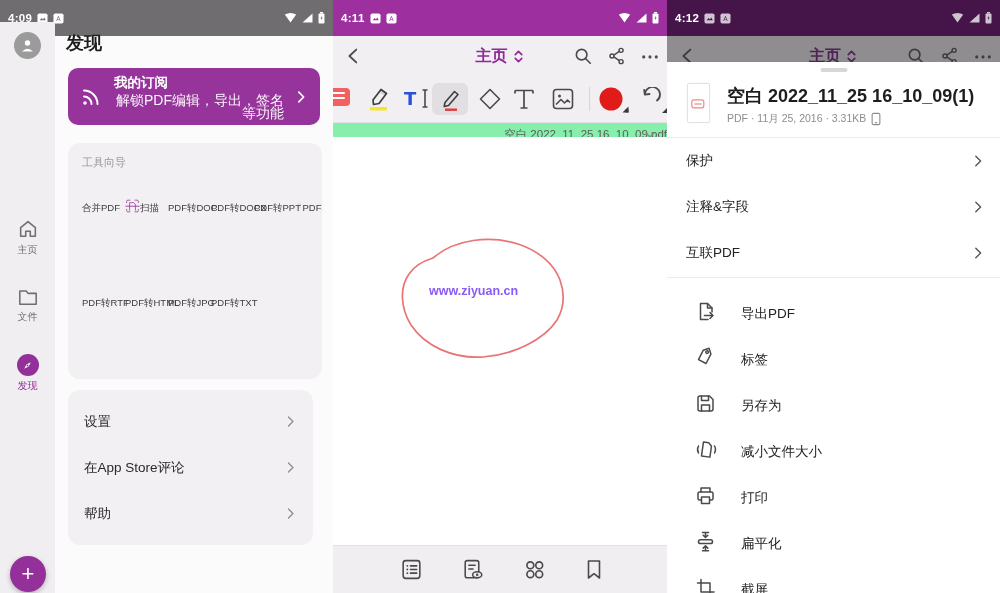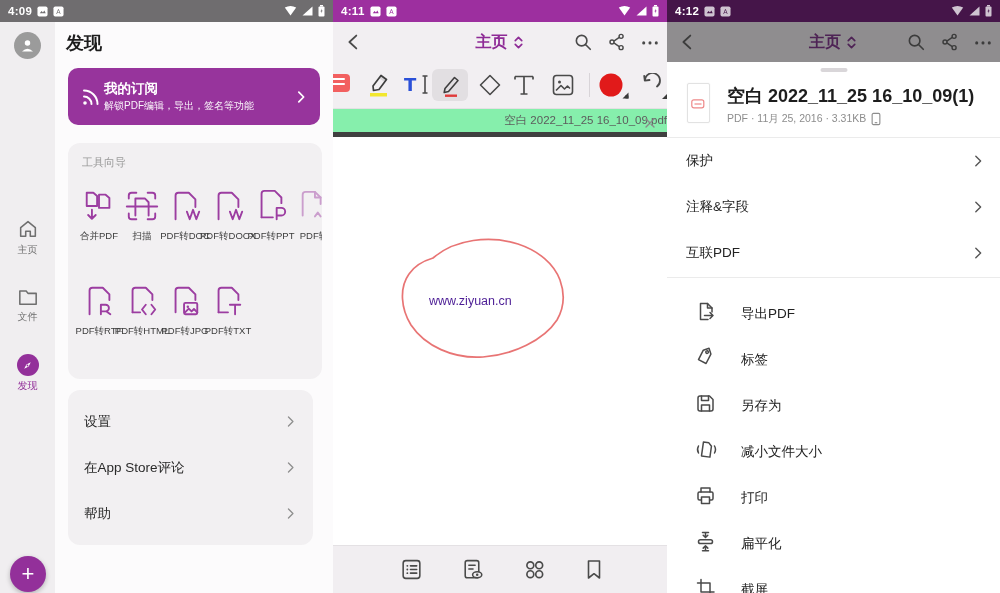--- a/index.html
+++ b/index.html
@@ -4,45 +4,45 @@
 <style>
   * { margin:0; padding:0; box-sizing:border-box; }
   body { font-family:"Liberation Sans","DejaVu Sans",sans-serif; background:#000; }
   #app { position:relative; width:1000px; height:593px; background:#fff; overflow:hidden; }
   .screen { position:absolute; top:0; height:593px; overflow:hidden; background:#fff; }
   #s1 { left:0; width:333px; background:#fcfbfc; }
   #s2 { left:333px; width:334px; background:#fff; }
   #s3 { left:667px; width:333px; background:#fff; }
 
   
-  .statusbar { position:relative; height:22px; display:flex; align-items:center; padding:0 8px; gap:5px; color:#fff; }
+  .statusbar { position:relative; height:36px; display:flex; align-items:center; padding:0 8px; gap:5px; color:#fff; }
   .sb-gray   { background:#6f6d6f; }
   .sb-purple { background:#9d2f9f; }
   .sb-dark   { background:#451549; }
   .sb-time { font-size:11.5px; font-weight:bold; letter-spacing:.3px; }
   .sb-spacer { flex:1; }
   .sb-ico { display:flex; align-items:center; }
 
   
   .rail { position:absolute; left:0; top:22px; bottom:0; width:55px; background:#f0eef0; }
   .avatar { position:absolute; left:14px; top:10px; width:27px; height:27px; border-radius:50%; background:#9b9b9b; display:flex; align-items:center; justify-content:center; }
   .rail-item { position:absolute; left:0; width:55px; display:flex; flex-direction:column; align-items:center; gap:3px; color:#6f6f6f; font-size:10px; }
   .rail-item.active { color:#93309a; }
   .rail-compass { width:22px; height:22px; border-radius:50%; background:#93309a; display:flex; align-items:center; justify-content:center; }
   .fab { position:absolute; left:10px; top:534px; width:36px; height:36px; border-radius:50%; background:#93309a; color:#fff; font-size:22px; font-weight:400; display:flex; align-items:center; justify-content:center; box-shadow:0 2px 5px rgba(0,0,0,.25); }
   .p1-title { position:absolute; left:66px; top:31px; font-size:18px; font-weight:bold; color:#1d1d1d; }
-  .sub-card { position:absolute; left:68px; right:13px; top:68px; height:57px; background:#97349c; border-radius:10px; display:flex; align-items:center; padding:0 12px 0 10px; color:#fff; }
+  .sub-card { position:absolute; left:68px; right:13px; top:68px; height:57px; background:#97349c; border-radius:10px; display:flex; align-items:center; padding:0 12px 0 10px; gap:10px; color:#fff; }
   .sub-text { flex:1; }
   .sub-title { font-size:13.5px; font-weight:bold; margin-bottom:2px; }
-  .sub-sub { font-size:10px; line-height:12.5px; opacity:.95; max-width:172px; }
+  .sub-sub { font-size:14px; line-height:12.5px; opacity:.95; max-width:172px;text-align:right; }
   .tools-card { position:absolute; left:68px; right:11px; top:143px; height:236px; background:#f2f0f2; border-radius:12px; overflow:hidden; }
   .tools-header { position:absolute; left:14px; top:12px; font-size:11px; color:#9a9a9a; }
   .tool-row { position:absolute; left:14px; display:flex; gap:9px; }
   .tool-row.r1 { top:44px; } .tool-row.r2 { top:139px; }
-  .tool { width:34px; display:flex; flex-direction:column; align-items:center; }
+  .tool { width:34px; display:flex; flex-direction:row; align-items:center; }
   .tool .lbl { margin-top:5px; font-size:9.5px; color:#3c3c3c; white-space:nowrap; }
   .set-card { position:absolute; left:68px; right:20px; top:390px; height:155px; background:#f2f0f2; border-radius:12px; display:flex; flex-direction:column; justify-content:center; padding:2px 0; }
   .set-row { display:flex; align-items:center; padding:0 16px; height:46px; }
   .set-row .lbl { flex:1; font-size:13.5px; color:#2a2a2a; }
 
   
   .navbar { position:relative; height:40px; background:#f2eff2; display:flex; align-items:center; }
   .navbar.dim { background:#8f8d8f; }
   .nav-back { position:absolute; left:10px; top:9px; }
   .nav-center { position:absolute; left:0; right:0; top:0; height:40px; display:flex; align-items:center; justify-content:center; gap:4px; pointer-events:none; }
@@ -57,21 +57,21 @@
   .comment-bubble { position:absolute; left:-9px; top:12px; width:26px; height:18px; background:#f26060; border-radius:4px; }
   .comment-bubble:before { content:""; position:absolute; left:6px; bottom:-5px; border:5px solid transparent; border-top-color:#f26060; border-left-width:3px; border-right-width:3px; }
   .comment-bubble i { position:absolute; left:5px; right:5px; height:2px; background:#fff; border-radius:1px; }
   .red-dot { width:23px; height:23px; border-radius:50%; background:#e11a1a; }
   .corner:after { content:""; position:absolute; right:-6px; bottom:-2px; border:3.5px solid transparent; border-bottom-color:#3a3a3a; border-right-color:#3a3a3a; }
   .tb-div { position:absolute; left:256px; top:11px; width:1px; height:24px; background:#d8d4d8; }
   .tabbar { position:relative; height:29px; background:#86efac; border-top:1px solid #e4e1e4; border-bottom:5px solid #404040; display:flex; align-items:center; justify-content:flex-end; }
   .tab-title { font-size:11.5px; color:#5c5c5c; }
   .tab-close { position:absolute; right:11px; top:8px; }
   .canvas { position:absolute; left:0; right:0; top:137px; bottom:48px; background:#fff; }
-  .canvas-text { position:absolute; left:96px; top:157px; font-size:12.5px; color:#4c1d95; font-weight:400; }
+  .canvas-text { position:absolute; left:96px; top:147px; font-size:12.5px; color:#8b5cf6; font-weight:700; }
   .bottombar { position:absolute; left:0; right:0; bottom:0; height:48px; background:#f1eef1; border-top:1px solid #e4e1e4; display:flex; align-items:center; justify-content:space-between; padding:0 62px 0 66px; }
 
   
   .sheet { position:absolute; left:0; right:0; top:62px; bottom:0; background:#fff; }
   .handle { position:absolute; left:50%; top:6px; transform:translateX(-50%); width:27px; height:4px; border-radius:2px; background:#d9d6d9; }
   .doc-row { position:absolute; left:20px; right:14px; top:21px; height:42px; display:flex; gap:17px; }
   .doc-thumb { width:23px; height:40px; background:#fff; border:1px solid #e2e2e2; border-radius:2px; position:relative; box-shadow:0 0 2px rgba(0,0,0,.06); }
   .doc-info { flex:1; padding-top:1px; }
   .doc-title { font-size:18px; font-weight:bold; color:#1d1d1d; margin-bottom:4px; }
   .doc-meta { display:flex; align-items:center; gap:4px; font-size:10.5px; color:#8d8d8d; }

